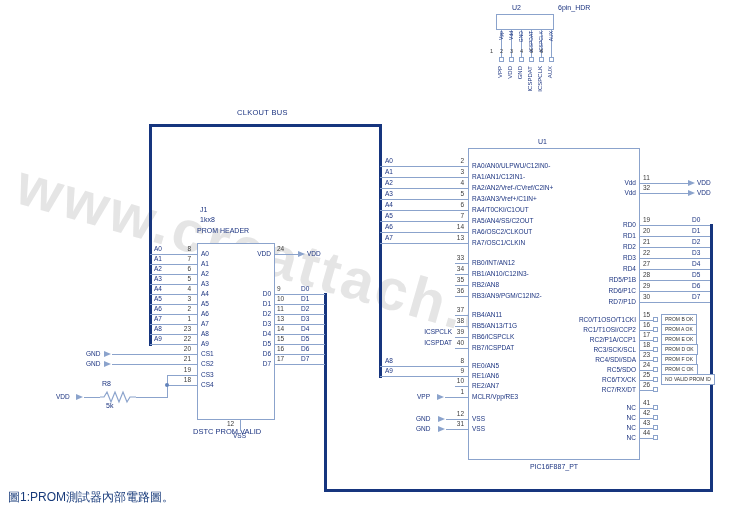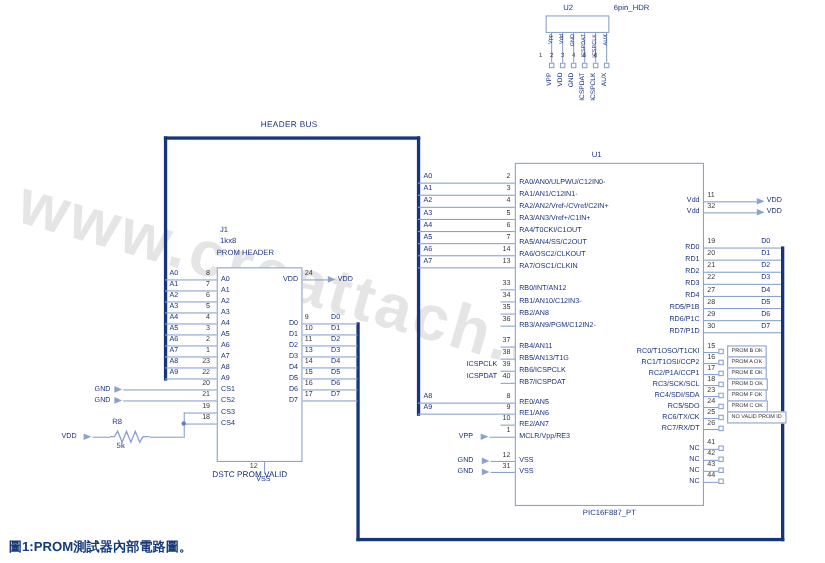--- a/index.html
+++ b/index.html
@@ -39,33 +39,33 @@
        border-top:3px solid transparent;border-bottom:3px solid transparent}
   .pad{position:absolute;top:-3px;width:5px;height:5px;border:1px solid var(--wire);background:#fff}
   .flag{position:absolute;left:661px;top:-6px;border:1px solid var(--wire);background:#fff;
         padding:0 3px;font-size:5px;line-height:9px;color:#333;white-space:nowrap}
   .vtext{position:absolute;writing-mode:vertical-rl;transform:rotate(180deg);
          font-size:5px;line-height:7px;color:var(--navy);white-space:nowrap}
   .lbl{position:absolute;font-size:7px;line-height:8px;color:var(--navy);white-space:nowrap}
   .dot{position:absolute;width:4px;height:4px;border-radius:50%;background:#6283bb}
   .watermark{position:absolute;left:28px;top:150px;font-size:58px;font-weight:bold;letter-spacing:3px;
              color:rgba(160,160,160,0.28);transform:rotate(16deg);transform-origin:0 0;white-space:nowrap}
-  .caption{position:absolute;left:8px;top:489px;font-size:12px;font-weight:bold;color:#173a7a;white-space:nowrap}
+  .caption{position:absolute;left:8px;top:489px;font-size:12px;font-weight:normal;color:#173a7a;white-space:nowrap}
   .buslabel{position:absolute;left:237px;top:108px;font-size:7.5px;color:var(--navy);letter-spacing:.3px;white-space:nowrap}
   .partlbl{position:absolute;left:468px;width:172px;top:463px;text-align:center;font-size:7px;color:var(--navy)}
   .u2col{position:absolute;top:0;width:0;height:0}
 </style>
 </head>
 <body>
 
 <div id="canvas">
 
   <div class="watermark">www.creattach.com</div>
 
-  <div class="buslabel">HEADER BUS</div>
+  <div class="buslabel">CLKOUT BUS</div>
   <div class="busline" style="left:149px;top:124px;width:233px;height:3px"></div>
   <div class="busline" style="left:149px;top:124px;width:3px;height:222px"></div>
   <div class="busline" style="left:379px;top:124px;width:3px;height:254px"></div>
   <div class="busline" style="left:324px;top:293px;width:3px;height:199px"></div>
   <div class="busline" style="left:324px;top:489px;width:389px;height:3px"></div>
   <div class="busline" style="left:710px;top:224px;width:3px;height:268px"></div>
 
   <div class="box" style="left:496px;top:14px;width:58px;height:16px"></div>
   <span class="lbl" style="left:512px;top:4px">U2</span>
   <span class="lbl" style="left:558px;top:4px">6pin_HDR</span>

